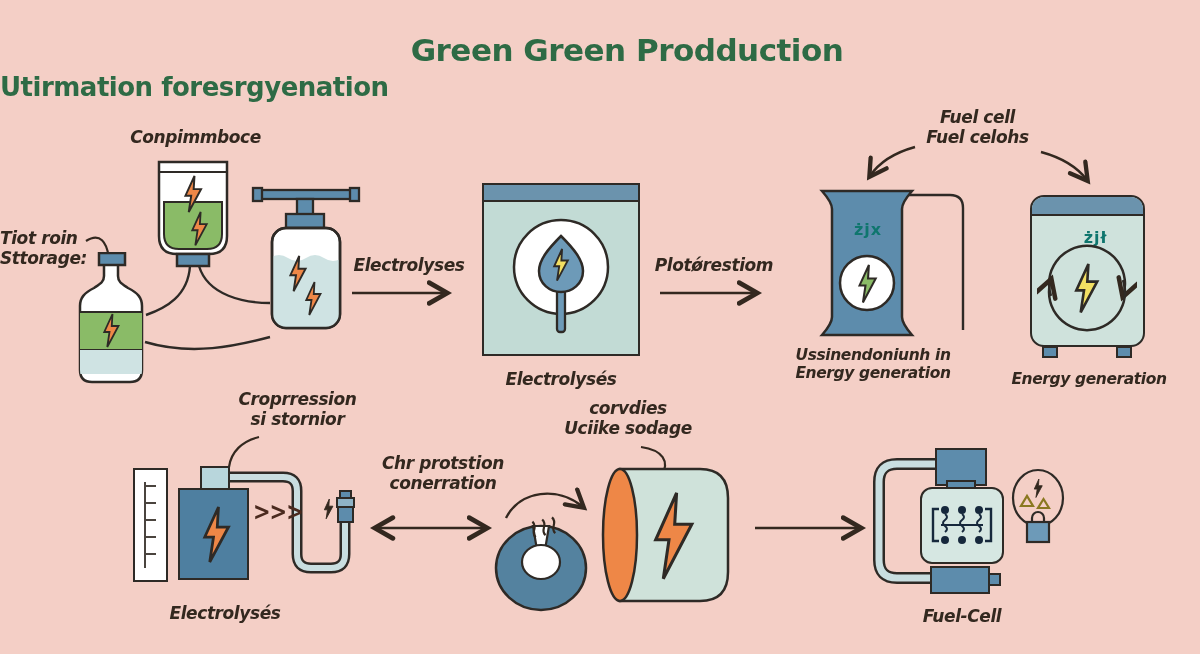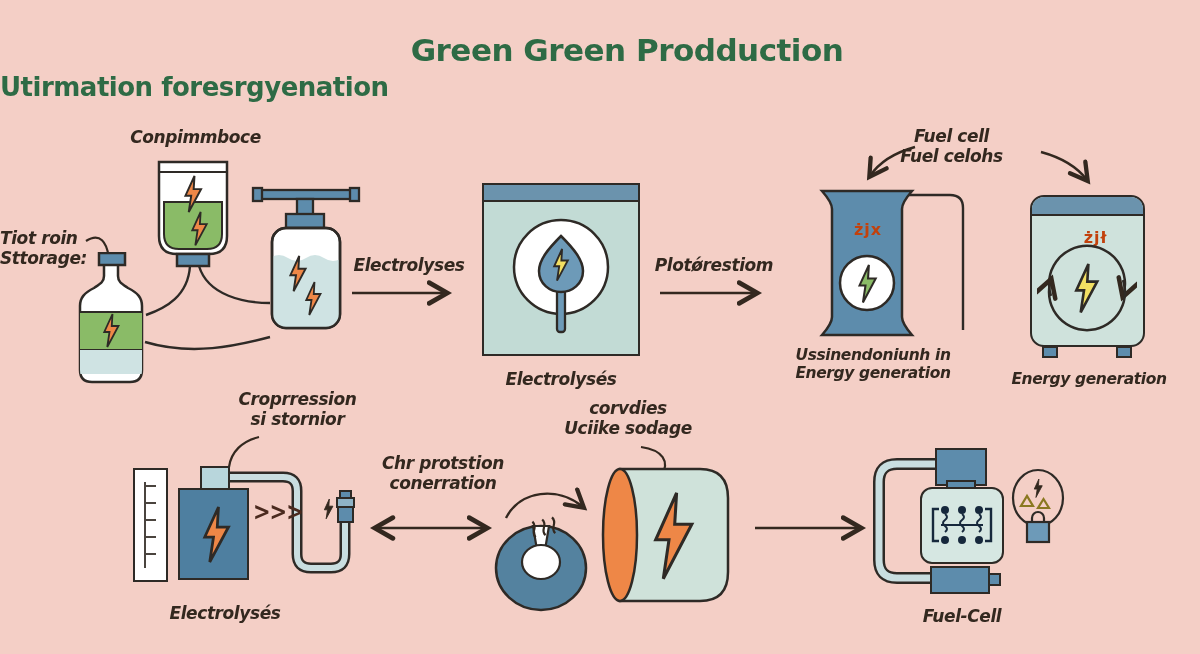--- a/index.html
+++ b/index.html
@@ -3,21 +3,21 @@
 <meta charset="utf-8">
 <style>
   html,body{margin:0;padding:0;background:#e8bfb5;}
   #canvas{position:relative;width:1200px;height:654px;background:#f4cfc6;overflow:hidden;
           font-family:"DejaVu Sans",sans-serif;}
   .abs{position:absolute;}
   .lbl{position:absolute;font-family:"DejaVu Sans",sans-serif;font-weight:bold;font-style:italic;
        font-size:17px;color:#33281f;text-align:center;line-height:1.18;letter-spacing:-0.4px;}
   .sm{font-size:15.5px;}
   .code{position:absolute;font-family:"DejaVu Sans",sans-serif;font-weight:bold;font-style:normal;
-        font-size:16px;color:#c2410c;text-align:center;letter-spacing:1px;}
+        font-size:16px;color:#0f766e;text-align:center;letter-spacing:1px;}
   .title1{position:absolute;left:0;top:32px;width:1200px;text-align:center;
           font-size:31px;font-weight:bold;color:#2e6b45;letter-spacing:-0.5px;padding-left:27px;}
   .title2{position:absolute;left:0;top:72px;width:1200px;
           font-size:26px;font-weight:bold;color:#2e6b45;letter-spacing:-0.5px;}
   .chev{position:absolute;font-weight:bold;font-size:21px;color:#4a2a1e;letter-spacing:-1px;
         transform:scaleY(1.15);}
   .box{position:absolute;box-sizing:border-box;border:2.5px solid #2e2a26;}
   svg{display:block;}
 </style>
 </head>
@@ -241,21 +241,21 @@
     <div>Tiot roin</div>
     <div>Sttorage:</div>
   </div>
 
   <div class="lbl" style="left:346px;top:255px;width:126px;">Electrolyses</div>
 
   <div class="lbl" style="left:496px;top:369px;width:130px;">Electrolysés</div>
 
   <div class="lbl" style="left:648px;top:255px;width:132px;">Plotǿrestiom</div>
 
-  <div class="lbl" style="left:864px;top:107px;width:175px;margin-top:19px;">
+  <div class="lbl" style="left:890px;top:107px;width:175px;">
     <div>Fuel cell</div>
     <div>Fuel celohs</div>
   </div>
 
   <div class="lbl sm" style="left:778px;top:346px;width:190px;">
     <div>Ussinendoniunh in</div>
     <div>Energy generation</div>
   </div>
 
   <div class="lbl sm" style="left:1000px;top:370px;width:178px;">Energy generation</div>

